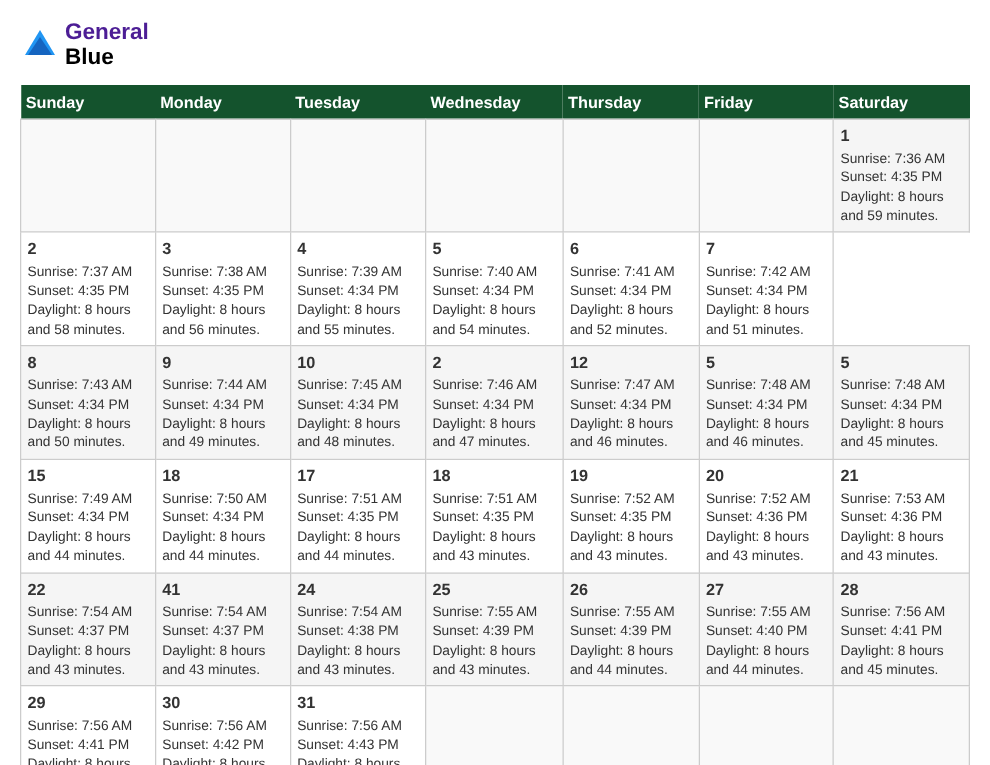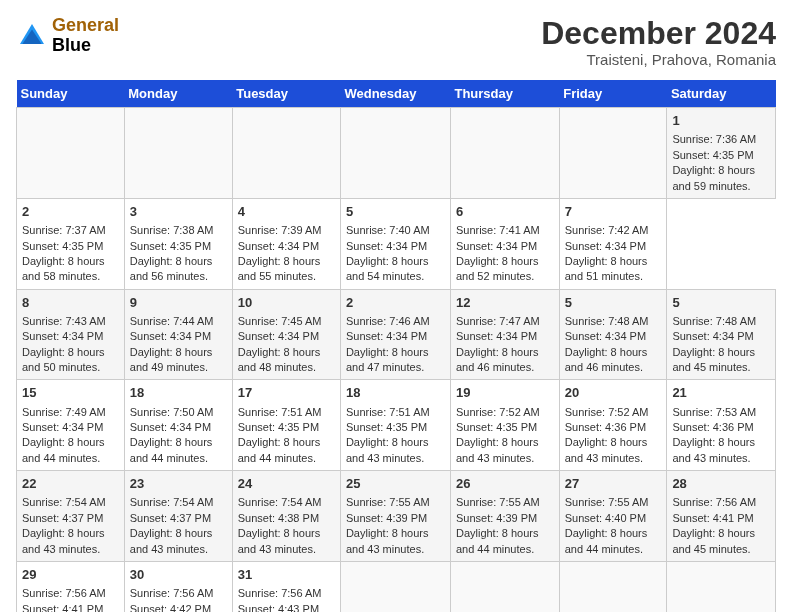--- a/index.html
+++ b/index.html
@@ -20,21 +20,21 @@
       display: flex;
       align-items: center;
       gap: 4px;
     }
     .logo-text {
       font-size: 18px;
       font-weight: bold;
       color: #333;
       line-height: 1.1;
     }
-    .logo-text span { color: #a16207; }
+    .logo-text span { color: #4c1d95; }
     .logo-icon {
       width: 32px;
       height: 32px;
     }
     .title-block {
       text-align: right;
     }
     .title-block h1 {
       font-size: 32px;
       font-weight: bold;
@@ -45,21 +45,21 @@
       font-size: 15px;
       font-weight: normal;
       color: #555;
     }
     table {
       width: 100%;
       border-collapse: collapse;
       font-size: 11px;
     }
     thead tr th {
-      background: #1d4ed8;
+      background: #14532d;
       color: #fff;
       padding: 6px 4px;
       text-align: left;
       font-size: 13px;
       font-weight: bold;
       margin-left: 30px;
     }
     tbody tr td {
       border: 1px solid #ccc;
       padding: 4px 5px;
@@ -84,24 +84,20 @@
 <div class="header">
   <div class="logo">
     <svg class="logo-icon" viewBox="0 0 40 40">
       <polygon points="20,5 35,30 5,30" fill="#2196f3"></polygon>
       <polygon points="20,12 32,30 8,30" fill="#1565c0"></polygon>
     </svg>
     <div class="logo-text">
       <div><span>General</span></div>
       <div style="color:#000000">Blue</div>
     </div>
-  </div>
-  <div class="title-block">
-    <h1>December 2024</h1>
-    <h2>Traisteni, Prahova, Romania</h2>
   </div>
 </div>
 
 <table>
   <thead>
     <tr>
     <th>Sunday</th>
         <th>Monday</th>
         <th>Tuesday</th>
         <th>Wednesday</th>
@@ -141,21 +137,21 @@
         <td><span class="day-num">15</span>Sunrise: 7:49 AM<br>Sunset: 4:34 PM<br>Daylight: 8 hours and 44 minutes.</td>
         <td><span class="day-num">18</span>Sunrise: 7:50 AM<br>Sunset: 4:34 PM<br>Daylight: 8 hours and 44 minutes.</td>
         <td><span class="day-num">17</span>Sunrise: 7:51 AM<br>Sunset: 4:35 PM<br>Daylight: 8 hours and 44 minutes.</td>
         <td><span class="day-num">18</span>Sunrise: 7:51 AM<br>Sunset: 4:35 PM<br>Daylight: 8 hours and 43 minutes.</td>
         <td><span class="day-num">19</span>Sunrise: 7:52 AM<br>Sunset: 4:35 PM<br>Daylight: 8 hours and 43 minutes.</td>
         <td><span class="day-num">20</span>Sunrise: 7:52 AM<br>Sunset: 4:36 PM<br>Daylight: 8 hours and 43 minutes.</td>
         <td><span class="day-num">21</span>Sunrise: 7:53 AM<br>Sunset: 4:36 PM<br>Daylight: 8 hours and 43 minutes.</td>
       </tr>
       <tr>
         <td><span class="day-num">22</span>Sunrise: 7:54 AM<br>Sunset: 4:37 PM<br>Daylight: 8 hours and 43 minutes.</td>
-        <td><span class="day-num">23</span>Sunrise: 7:54 AM<br>Sunset: 4:37 PM<br>Daylight: 8 hours and 43 minutes.</td>
+        <td><span class="day-num">41</span>Sunrise: 7:54 AM<br>Sunset: 4:37 PM<br>Daylight: 8 hours and 43 minutes.</td>
         <td><span class="day-num">24</span>Sunrise: 7:54 AM<br>Sunset: 4:38 PM<br>Daylight: 8 hours and 43 minutes.</td>
         <td><span class="day-num">25</span>Sunrise: 7:55 AM<br>Sunset: 4:39 PM<br>Daylight: 8 hours and 43 minutes.</td>
         <td><span class="day-num">26</span>Sunrise: 7:55 AM<br>Sunset: 4:39 PM<br>Daylight: 8 hours and 44 minutes.</td>
         <td><span class="day-num">27</span>Sunrise: 7:55 AM<br>Sunset: 4:40 PM<br>Daylight: 8 hours and 44 minutes.</td>
         <td><span class="day-num">28</span>Sunrise: 7:56 AM<br>Sunset: 4:41 PM<br>Daylight: 8 hours and 45 minutes.</td>
       </tr>
       <tr>
         <td><span class="day-num">29</span>Sunrise: 7:56 AM<br>Sunset: 4:41 PM<br>Daylight: 8 hours and 45 minutes.</td>
         <td><span class="day-num">30</span>Sunrise: 7:56 AM<br>Sunset: 4:42 PM<br>Daylight: 8 hours and 46 minutes.</td>
         <td><span class="day-num">31</span>Sunrise: 7:56 AM<br>Sunset: 4:43 PM<br>Daylight: 8 hours and 47 minutes.</td>

